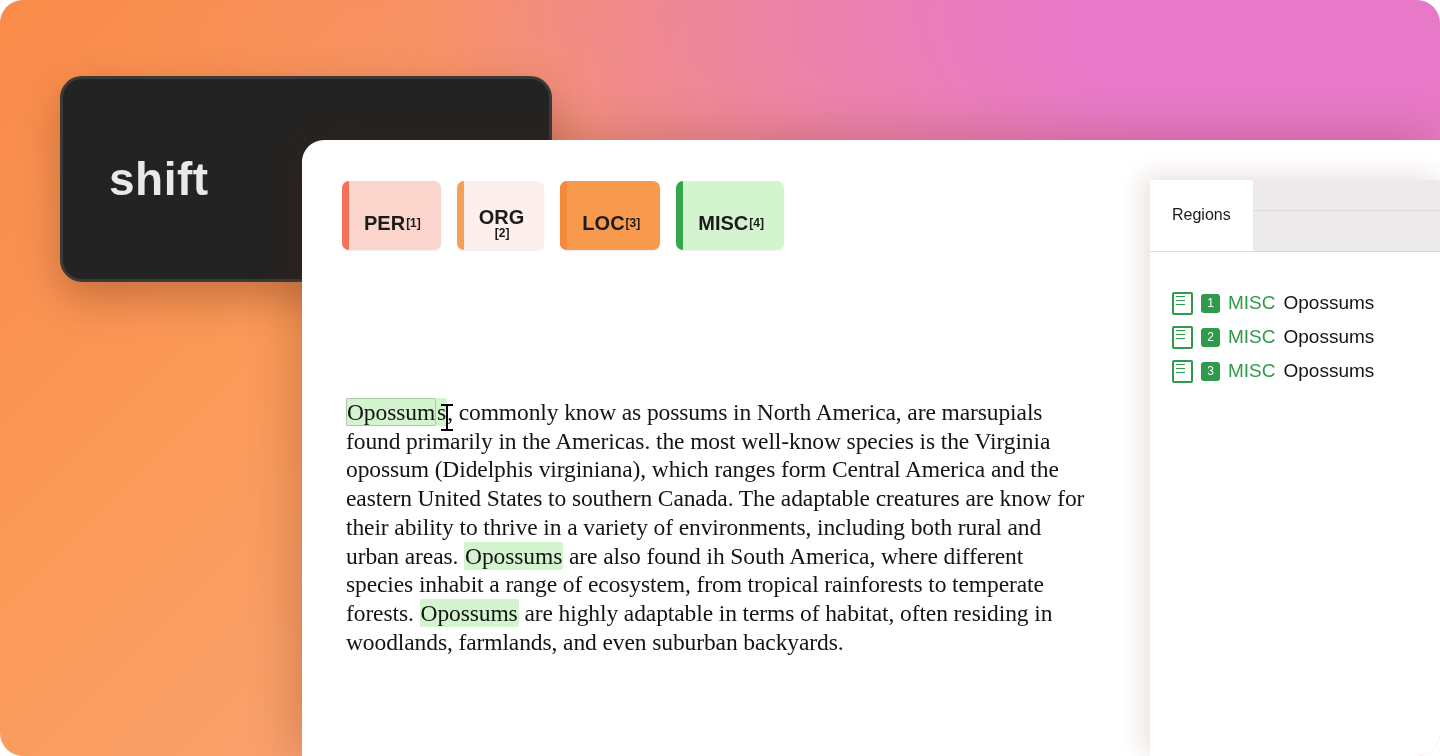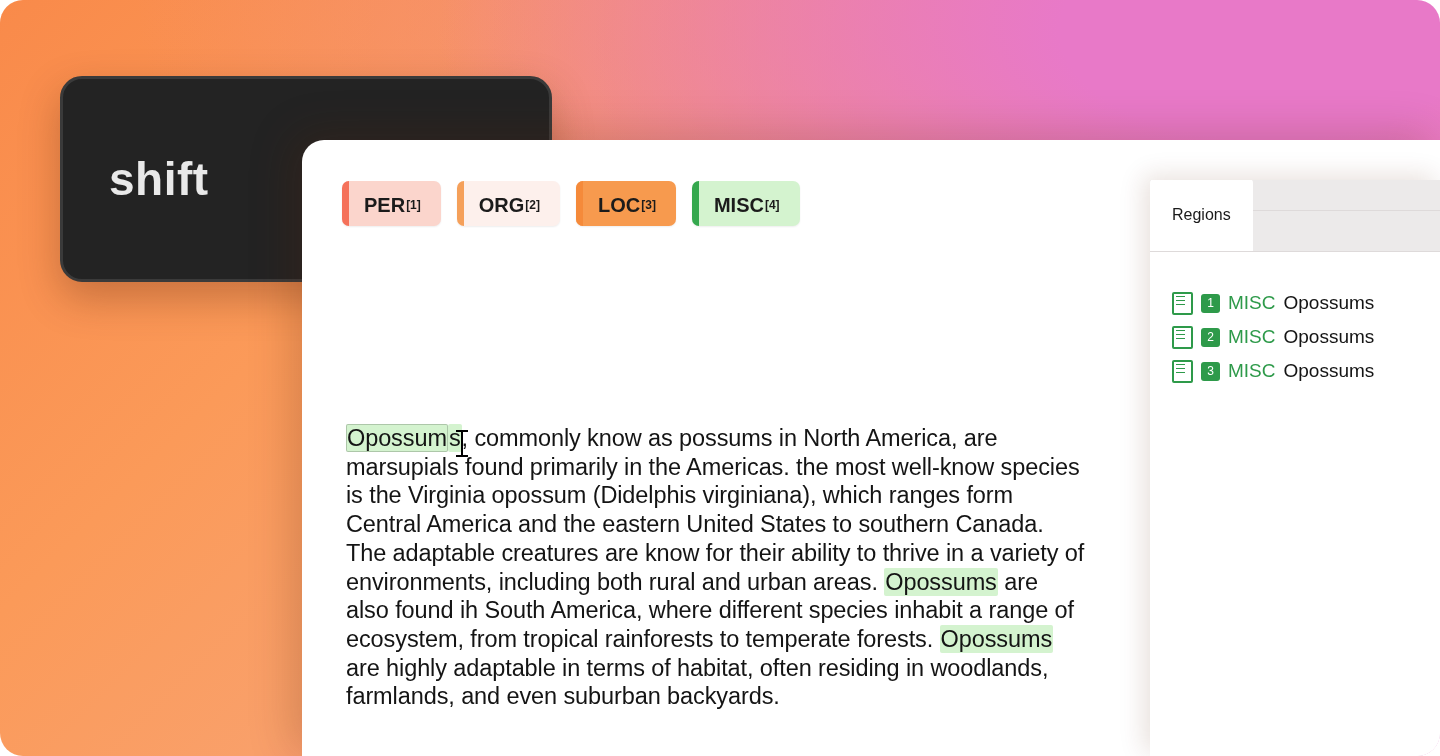--- a/index.html
+++ b/index.html
@@ -67,21 +67,21 @@
     left: 40px;
     top: 41px;
     display: flex;
     gap: 16px;
     align-items: stretch;
   }
   .label-btn {
     position: relative;
     display: flex;
     align-items: center;
-    padding: 14px 20px 11px 22px;
+    padding: 26px 20px 11px 22px;
     border-radius: 7px;
     font-size: 20px;
     font-weight: bold;
     color: #1b1b1b;
     cursor: pointer;
     user-select: none;
     box-shadow: 0 1px 2px rgba(0,0,0,0.07);
     border: none;
     font-family: "Liberation Sans", sans-serif;
     line-height: 1;
@@ -104,23 +104,22 @@
 
   
   #doc-text {
     position: absolute;
     left: 44px;
     top: 258px;
     width: 740px;
     font-size: 23.5px;
     line-height: 28.7px;
     color: #141414;
-    font-family: Liberation Sans, sans-serif;
+    font-family: Liberation Serif, serif;
     letter-spacing: -0.1px;
-    margin-top: 26px;
   }
   .hl {
     background: #d4f3cf;
     border-radius: 2px;
     padding: 1px 1px;
   }
   .hl.first {
     box-shadow: inset 0 0 0 1px rgba(0,0,0,0.18);
   }
   #caret {
@@ -266,21 +265,21 @@
   </div>
 
   <div id="panel">
 
     <div id="labels">
         <div class="label-btn" style="background: rgb(251, 213, 204);">
           <span class="bar" style="background: rgb(245, 113, 90);"></span>
           <span>PER</span>
           <span class="sup">[1]</span>
         </div>
-        <div class="label-btn" style="background: rgb(253, 240, 236);">
+        <div class="label-btn" style="background: rgb(253, 240, 236); flex-direction: column;">
           <span class="bar" style="background: rgb(245, 160, 90);"></span>
           <span>ORG</span>
           <span class="sup">[2]</span>
         </div>
         <div class="label-btn" style="background: rgb(247, 154, 78);">
           <span class="bar" style="background: rgb(245, 138, 58);"></span>
           <span>LOC</span>
           <span class="sup">[3]</span>
         </div>
         <div class="label-btn" style="background: rgb(212, 243, 207);">

